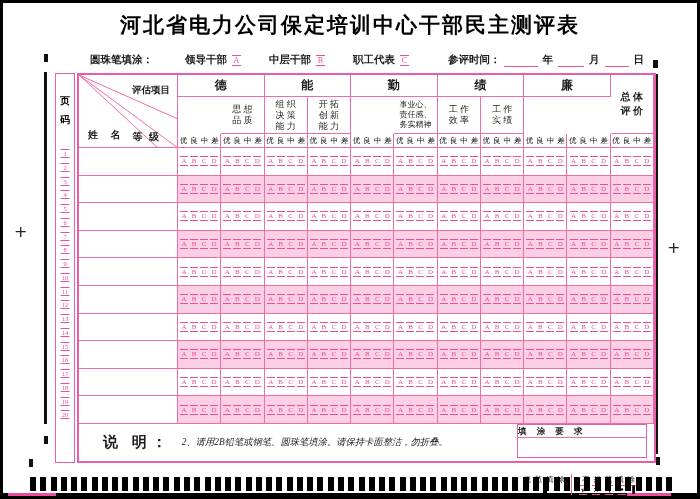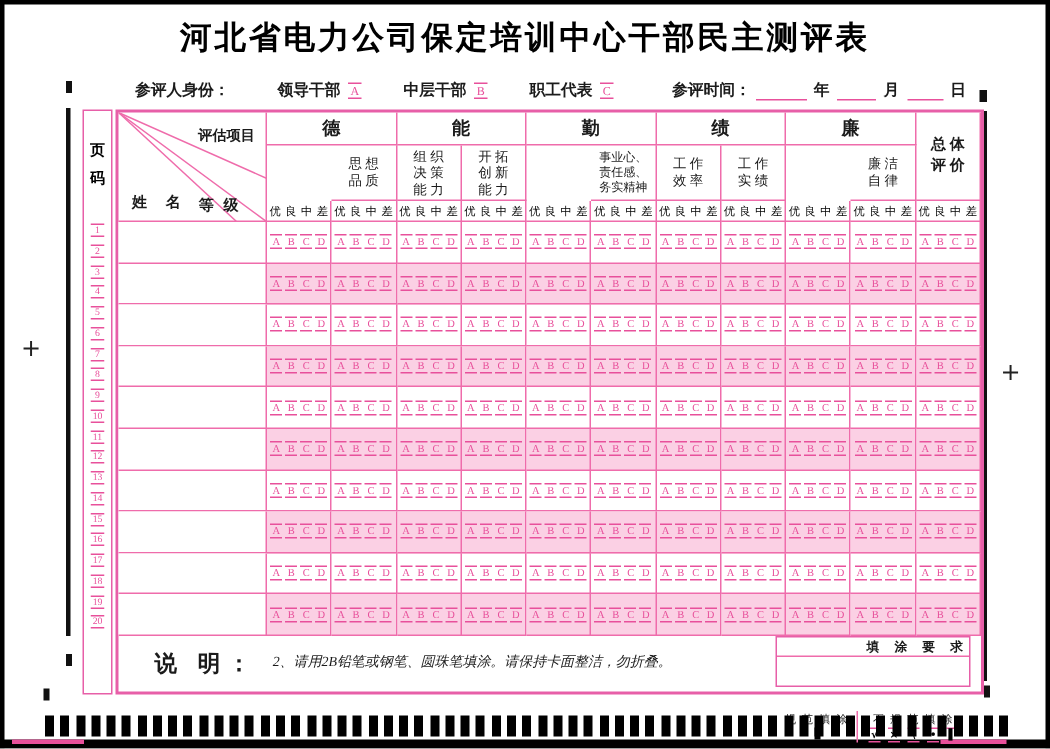--- a/index.html
+++ b/index.html
@@ -88,21 +88,21 @@
   
   .notesrow{grid-row:14;grid-column:1/13;border:none;justify-content:flex-start;position:relative;}
   .note-label{font:15px "Liberation Serif",serif;letter-spacing:5px;margin-left:24px;font-weight:bold;}
   .note-lines{margin-left:10px;font:italic 9.3px "Liberation Serif",serif;line-height:15px;}
   .note-lines p{margin:0;}
 
   
   .fillreq{position:absolute;left:517px;top:424px;width:130px;height:34px;
     border:1px solid var(--line2);box-sizing:border-box;background:#fff;
     display:flex;flex-direction:column;}
-  .fr-title{height:12px;border-bottom:1px solid var(--line);text-align:right;
+  .fr-title{height:12px;border-bottom:1px solid var(--line);text-align:left;
     font:8.5px "Liberation Serif",serif;letter-spacing:4px;line-height:12px;font-weight:bold;}
   .fr-body{flex:1;display:flex;margin-top:36px;}
   .fr-valid{width:53px;border-right:1px solid var(--line);display:flex;flex-direction:column;align-items:center;}
   .fr-invalid{flex:1;display:flex;flex-direction:column;align-items:center;}
   .fr-lbl{font:7.5px "Liberation Serif",serif;letter-spacing:1px;line-height:9px;margin-top:1px;}
   .fr-marks{display:flex;align-items:center;gap:5px;margin-top:1px;}
   .blackbar{width:4px;height:8px;background:#000;}
   .inv{display:inline-block;width:8px;text-align:center;font:bold 7px "DejaVu Sans",sans-serif;
     line-height:8px;color:#000;border-top:1px solid var(--mag);border-bottom:1px solid var(--mag);}
 
@@ -129,21 +129,21 @@
   <div class="regline" style="left:29px;top:459px;width:4px;height:8px;"></div>
   <div class="regline" style="left:653px;top:60px;width:5px;height:8px;"></div>
   <div class="regline" style="left:655px;top:74px;width:3px;height:380px;"></div>
   <div class="regline" style="left:656px;top:457px;width:4px;height:8px;"></div>
   <div class="plus" style="left:14px;top:222px;">+</div>
   <div class="plus" style="left:667px;top:238px;">+</div>
 
   <div class="title">河北省电力公司保定培训中心干部民主测评表</div>
 
   <div class="idrow">
-    <span>参评人身份：</span>
+    <span>圆珠笔填涂：</span>
     <span id="id-opts" style="display:flex;align-items:center;">
         <span class="opt">
           <span class="opt-lbl">领导干部</span>
           <span class="bub">A</span>
         </span>
         <span class="opt">
           <span class="opt-lbl">中层干部</span>
           <span class="bub">B</span>
         </span>
         <span class="opt">
@@ -225,22 +225,20 @@
       <div class="gcell sub" style="grid-area: 2 / 5;">开 拓
 创 新
 能 力</div>
       <div class="gcell sub subsm" style="grid-area: 2 / 7;">事业心、
 责任感、
 务实精神</div>
       <div class="gcell sub" style="grid-area: 2 / 8;">工 作
 效 率</div>
       <div class="gcell sub" style="grid-area: 2 / 9;">工 作
 实 绩</div>
-      <div class="gcell sub" style="grid-area: 2 / 11;">廉 洁
-自 律</div>
       <div class="gcell grades" style="grid-area: 3 / 2;">
         <span class="gch">优</span>
         <span class="gch">良</span>
         <span class="gch">中</span>
         <span class="gch">差</span>
       </div>
       <div class="gcell grades" style="grid-area: 3 / 3;">
         <span class="gch">优</span>
         <span class="gch">良</span>
         <span class="gch">中</span>

